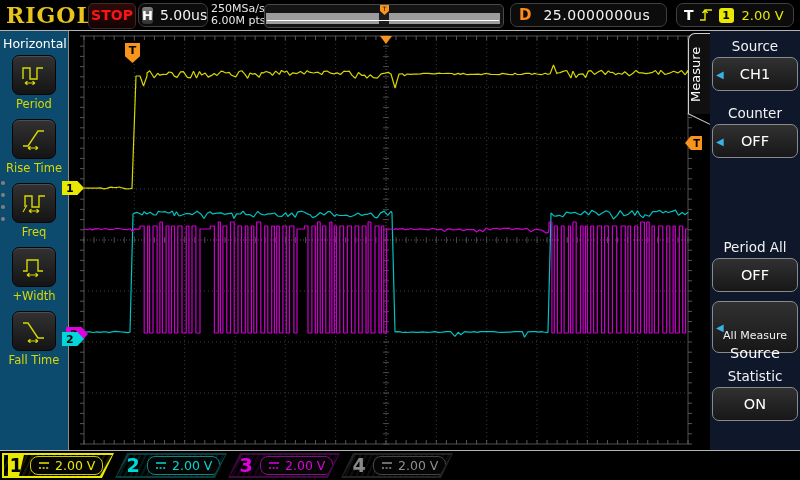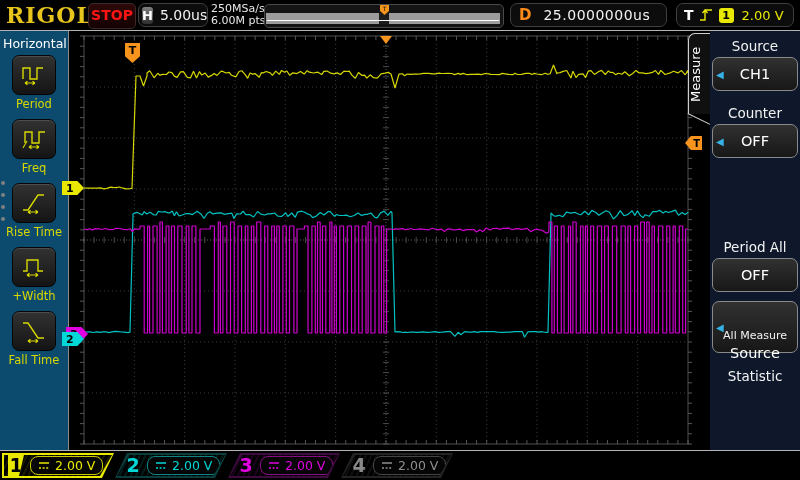--- a/index.html
+++ b/index.html
@@ -497,36 +497,36 @@
         <path d="M2,16 V5 H9 V16 H16 V5 H22" fill="none" stroke="#d8d800" stroke-width="1.4"></path>
         <path d="M4,20 H14 M4,20 l2.5,-1.8 M4,20 l2.5,1.8 M14,20 l-2.5,-1.8 M14,20 l-2.5,1.8" fill="none" stroke="#d8d800" stroke-width="1.1"></path>
       </svg>
         </div>
       <div class="sb-label">Period</div>
     </div>
 
     <div class="sb-item">
       <div class="sb-btn">
           <svg width="26" height="24">
+        <path d="M2,19 H7 L17,4 H23" fill="none" stroke="#d8d800" stroke-width="1.4"></path>
+        <path d="M7,21 H17 M7,21 l2.5,-1.8 M7,21 l2.5,1.8 M17,21 l-2.5,-1.8 M17,21 l-2.5,1.8" fill="none" stroke="#d8d800" stroke-width="1.1"></path>
+      </svg>
+        </div>
+      <div class="sb-label">Rise Time</div>
+    </div>
+
+    <div class="sb-item">
+      <div class="sb-btn">
+          <svg width="26" height="24">
         <path d="M4,16 V5 H11 V16 H18 V5 H24" fill="none" stroke="#d8d800" stroke-width="1.4"></path>
         <path d="M2,21 l4,-7" fill="none" stroke="#d8d800" stroke-width="1.1"></path>
         <path d="M8,20 H18 M8,20 l2.5,-1.8 M8,20 l2.5,1.8 M18,20 l-2.5,-1.8 M18,20 l-2.5,1.8" fill="none" stroke="#d8d800" stroke-width="1.1"></path>
       </svg>
         </div>
       <div class="sb-label">Freq</div>
-    </div>
-
-    <div class="sb-item">
-      <div class="sb-btn">
-          <svg width="26" height="24">
-        <path d="M2,19 H7 L17,4 H23" fill="none" stroke="#d8d800" stroke-width="1.4"></path>
-        <path d="M7,21 H17 M7,21 l2.5,-1.8 M7,21 l2.5,1.8 M17,21 l-2.5,-1.8 M17,21 l-2.5,1.8" fill="none" stroke="#d8d800" stroke-width="1.1"></path>
-      </svg>
-        </div>
-      <div class="sb-label">Rise Time</div>
     </div>
 
     <div class="sb-item">
       <div class="sb-btn">
           <svg width="26" height="24">
         <path d="M2,16 H6 V5 H17 V16 H22" fill="none" stroke="#d8d800" stroke-width="1.4"></path>
         <path d="M6,20 H17 M6,20 l2.5,-1.8 M6,20 l2.5,1.8 M17,20 l-2.5,-1.8 M17,20 l-2.5,1.8" fill="none" stroke="#d8d800" stroke-width="1.1"></path>
       </svg>
         </div>
       <div class="sb-label">+Width</div>
@@ -590,20 +590,23 @@
     </div>
     <div class="mgroup" style="top:270px">
       <div class="mbox twoline">
         <span class="arrow-left">◀</span>
         <span class="subl">All Measure</span>
         <span>Source</span>
       </div>
     </div>
     <div class="mgroup" style="top:337px">
       <div class="mlabel">Statistic</div>
+      <div class="mbox">
+        <span>ON</span>
+      </div>
     </div>
   </div>
 
   <div class="bottombar">
     <div class="chblock ch1" style="left:2px">
       <div class="ch-outer shape-first"></div>
       <div class="ch-inner shape-first">
         <span class="chnum">1</span>
         <span class="chbox">
           <svg width="12" height="9">

